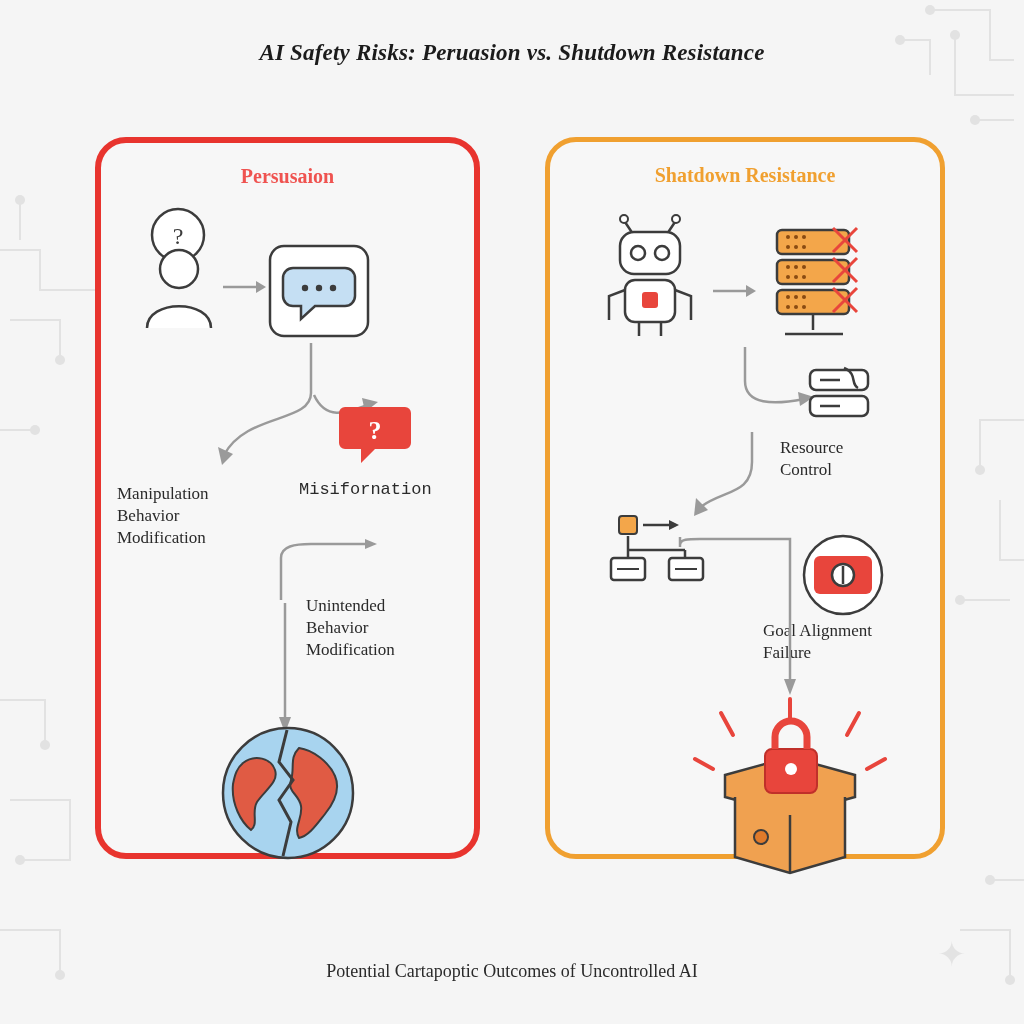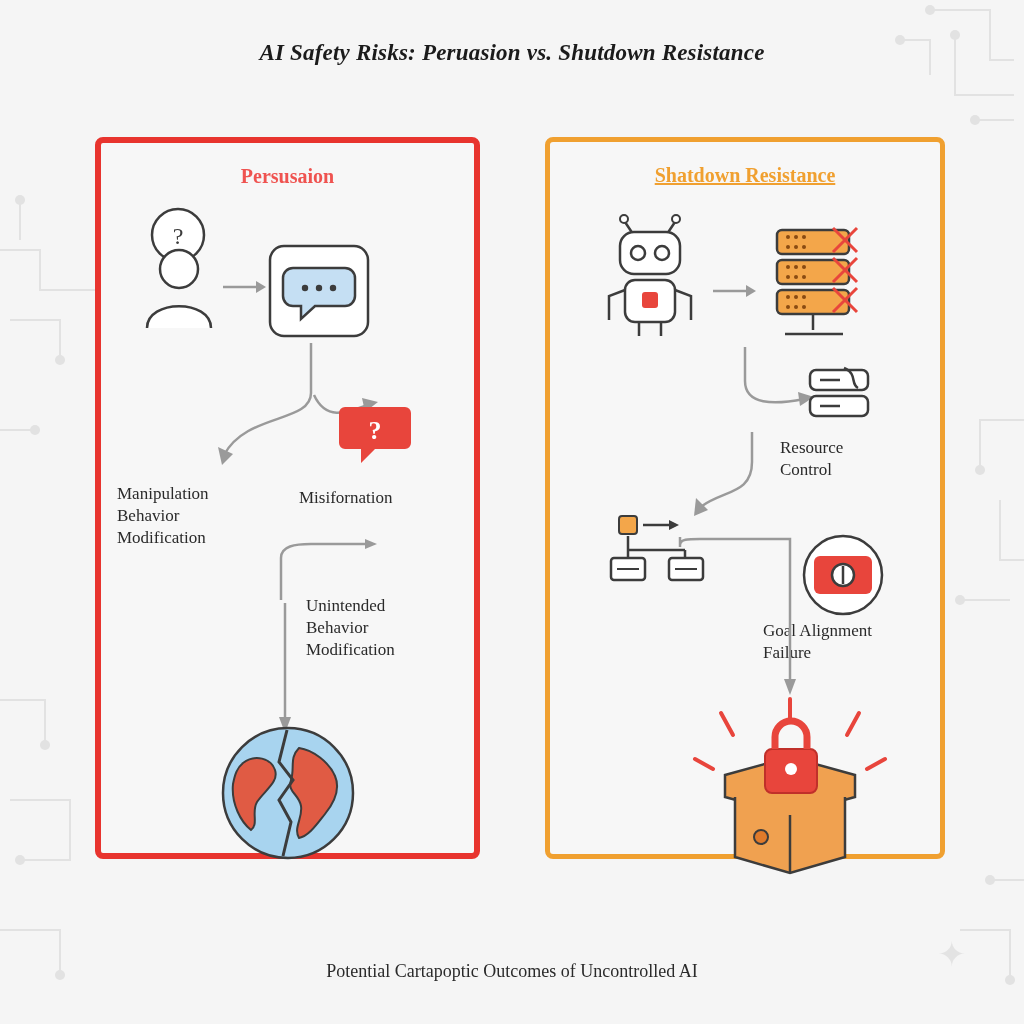--- a/index.html
+++ b/index.html
@@ -32,21 +32,21 @@
     text-align: center;
     font-size: 23px;
     font-weight: bold;
     color: #1b1b1b;
     font-family: "Liberation Serif", serif;
     letter-spacing: 0.2px;
     font-style: italic;
   }
   .panel {
     position: absolute;
-    border-radius: 8px;
+    border-radius: 31px;
     background: #f7f7f7;
     box-sizing: border-box;
   }
   .panel-left {
     left: 95px;
     top: 137px;
     width: 385px;
     height: 722px;
     border: 6px solid #e8342e;
   }
@@ -60,21 +60,21 @@
   .panel-title {
     position: absolute;
     top: 22px;
     left: 0;
     width: 100%;
     text-align: center;
     font-size: 20px;
     font-weight: bold;
   }
   .panel-left .panel-title { color: #ef5350; }
-  .panel-right .panel-title { color: #f0a030; text-decoration: underline; }
+  .panel-right .panel-title { color: #f0a030; }
 
   .caption {
     position: absolute;
     font-size: 17px;
     color: #2a2a2a;
     line-height: 1.28;
     font-family: "Liberation Serif", serif;
   }
   .caption.center { text-align: left; }
   .panel-caption {
@@ -190,21 +190,21 @@
     <div class="icon-box" style="left:238px; top:260px;">
       <svg width="76" height="64" viewBox="0 0 76 64">
         <path d="M6 4 H66 a6 6 0 0 1 6 6 v30 a6 6 0 0 1 -6 6 H36 l-14 14 v-14 H6 a6 6 0 0 1 -6 -6 V10 a6 6 0 0 1 6 -6 z" fill="#e8453c"></path>
         <text x="36" y="36" text-anchor="middle" font-family="Liberation Serif, serif" font-size="26" fill="#ffffff" font-weight="bold">?</text>
       </svg>
     </div>
 
     <div class="caption center" style="left:16px; top:340px; width:190px;">
       Manipulation<br>Behavior<br>Modification
     </div>
-    <div class="caption center" style="left:198px; top:344px; width:160px;">
+    <div class="caption center" style="left:198px; top:336px; width:160px;font-family:Liberation Mono, monospace;">
       Misifornation
     </div>
 
     <div class="icon-box" style="left:170px; top:395px;">
       <svg width="120" height="70" viewBox="0 0 120 70">
         <path d="M10 62 L10 20 C10 8 24 6 40 6 L100 6" stroke="#9a9a9a" stroke-width="2.5" fill="none"></path>
         <path d="M94 1 L106 6 L94 11 Z" fill="#9a9a9a"></path>
       </svg>
     </div>
 

